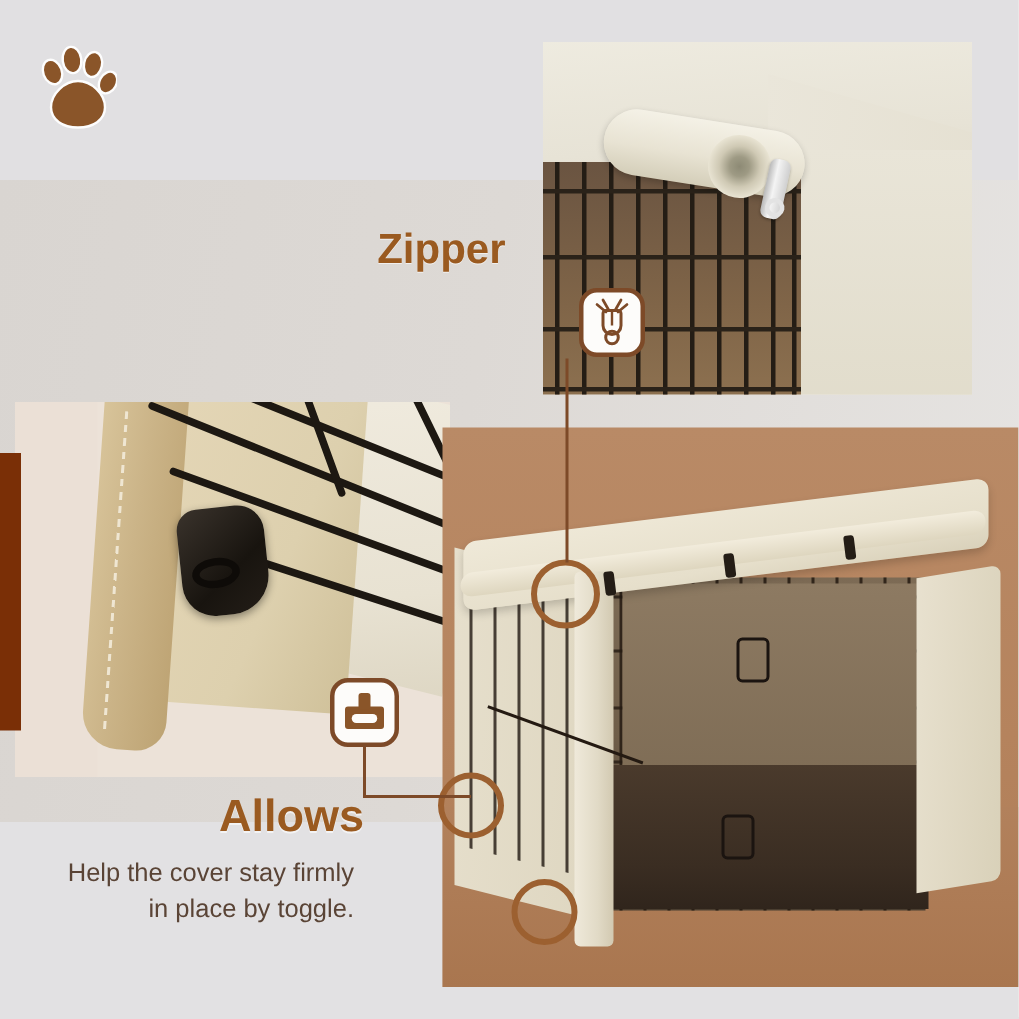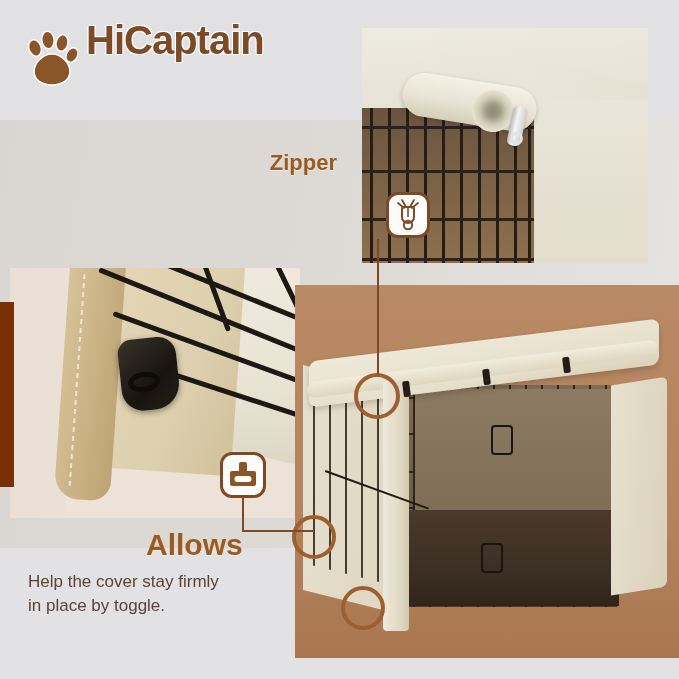--- a/index.html
+++ b/index.html
@@ -51,38 +51,38 @@
     padding: 4px 18px 5px 18px;
     color: #fff;
     font-size: 16px; font-weight: bold; letter-spacing: 0.6px;
     border: 2px solid #fdfdfd;
     white-space: nowrap;
   }
 
   
   .h-zipper {
     position: absolute; right: 342px; top: 150px;
-    font-size: 22px; font-weight: bold; color: #9a5a20;
+    font-size: 28px; font-weight: bold; color: #9a5a20;
     text-align: right;
     text-shadow: 0 1px 0 rgba(255,255,255,.6);
   }
   .p-zipper {
     position: absolute; right: 342px; top: 192px; width: 300px;
     font-size: 17px; line-height: 1.42; color: #5a4436;
     text-align: right;
   }
   .h-toggle {
     position: absolute; left: 146px; top: 528px;
     font-size: 30px; font-weight: bold; color: #9a5a20;
     text-shadow: 0 1px 0 rgba(255,255,255,.6);
   }
   .p-toggle {
     position: absolute; left: 28px; top: 570px; width: 208px;
     font-size: 17px; line-height: 1.42; color: #5a4436;
-    text-align: left;
+    text-align: right;
   }
 
   
   .photo { position: absolute; overflow: hidden; }
 
   
   #photo-zipper {
     left: 362px; top: 28px; width: 286px; height: 235px;
     background: #efece3;
   }
@@ -301,21 +301,20 @@
   <div class="logo">
     <svg class="paw" viewBox="0 0 52 60">
       <g fill="#8a5529" stroke="#fdfdfd" stroke-width="1.6">
         <ellipse cx="9" cy="20" rx="6.2" ry="8.4" transform="rotate(-20 9 20)"></ellipse>
         <ellipse cx="22" cy="12" rx="6.2" ry="8.8" transform="rotate(-7 22 12)"></ellipse>
         <ellipse cx="36" cy="15" rx="6.0" ry="8.4" transform="rotate(12 36 15)"></ellipse>
         <ellipse cx="46" cy="27" rx="5.6" ry="7.6" transform="rotate(28 46 27)"></ellipse>
         <path d="M26 26c9 0 18 8.5 18 17.5C44 52 36 57 26 57S8 52 8 43.5C8 34.5 17 26 26 26z"></path>
       </g>
     </svg>
-    <div class="brand">HiCaptain</div>
   </div>
 
   <div class="h-zipper">Zipper</div>
 
   <div class="h-toggle">Allows</div>
   <div class="p-toggle">Help the cover stay firmly in place by toggle.</div>
 
   <div class="photo" id="photo-zipper">
     <div class="z-ceiling"></div>
     <div class="z-corner"></div>

